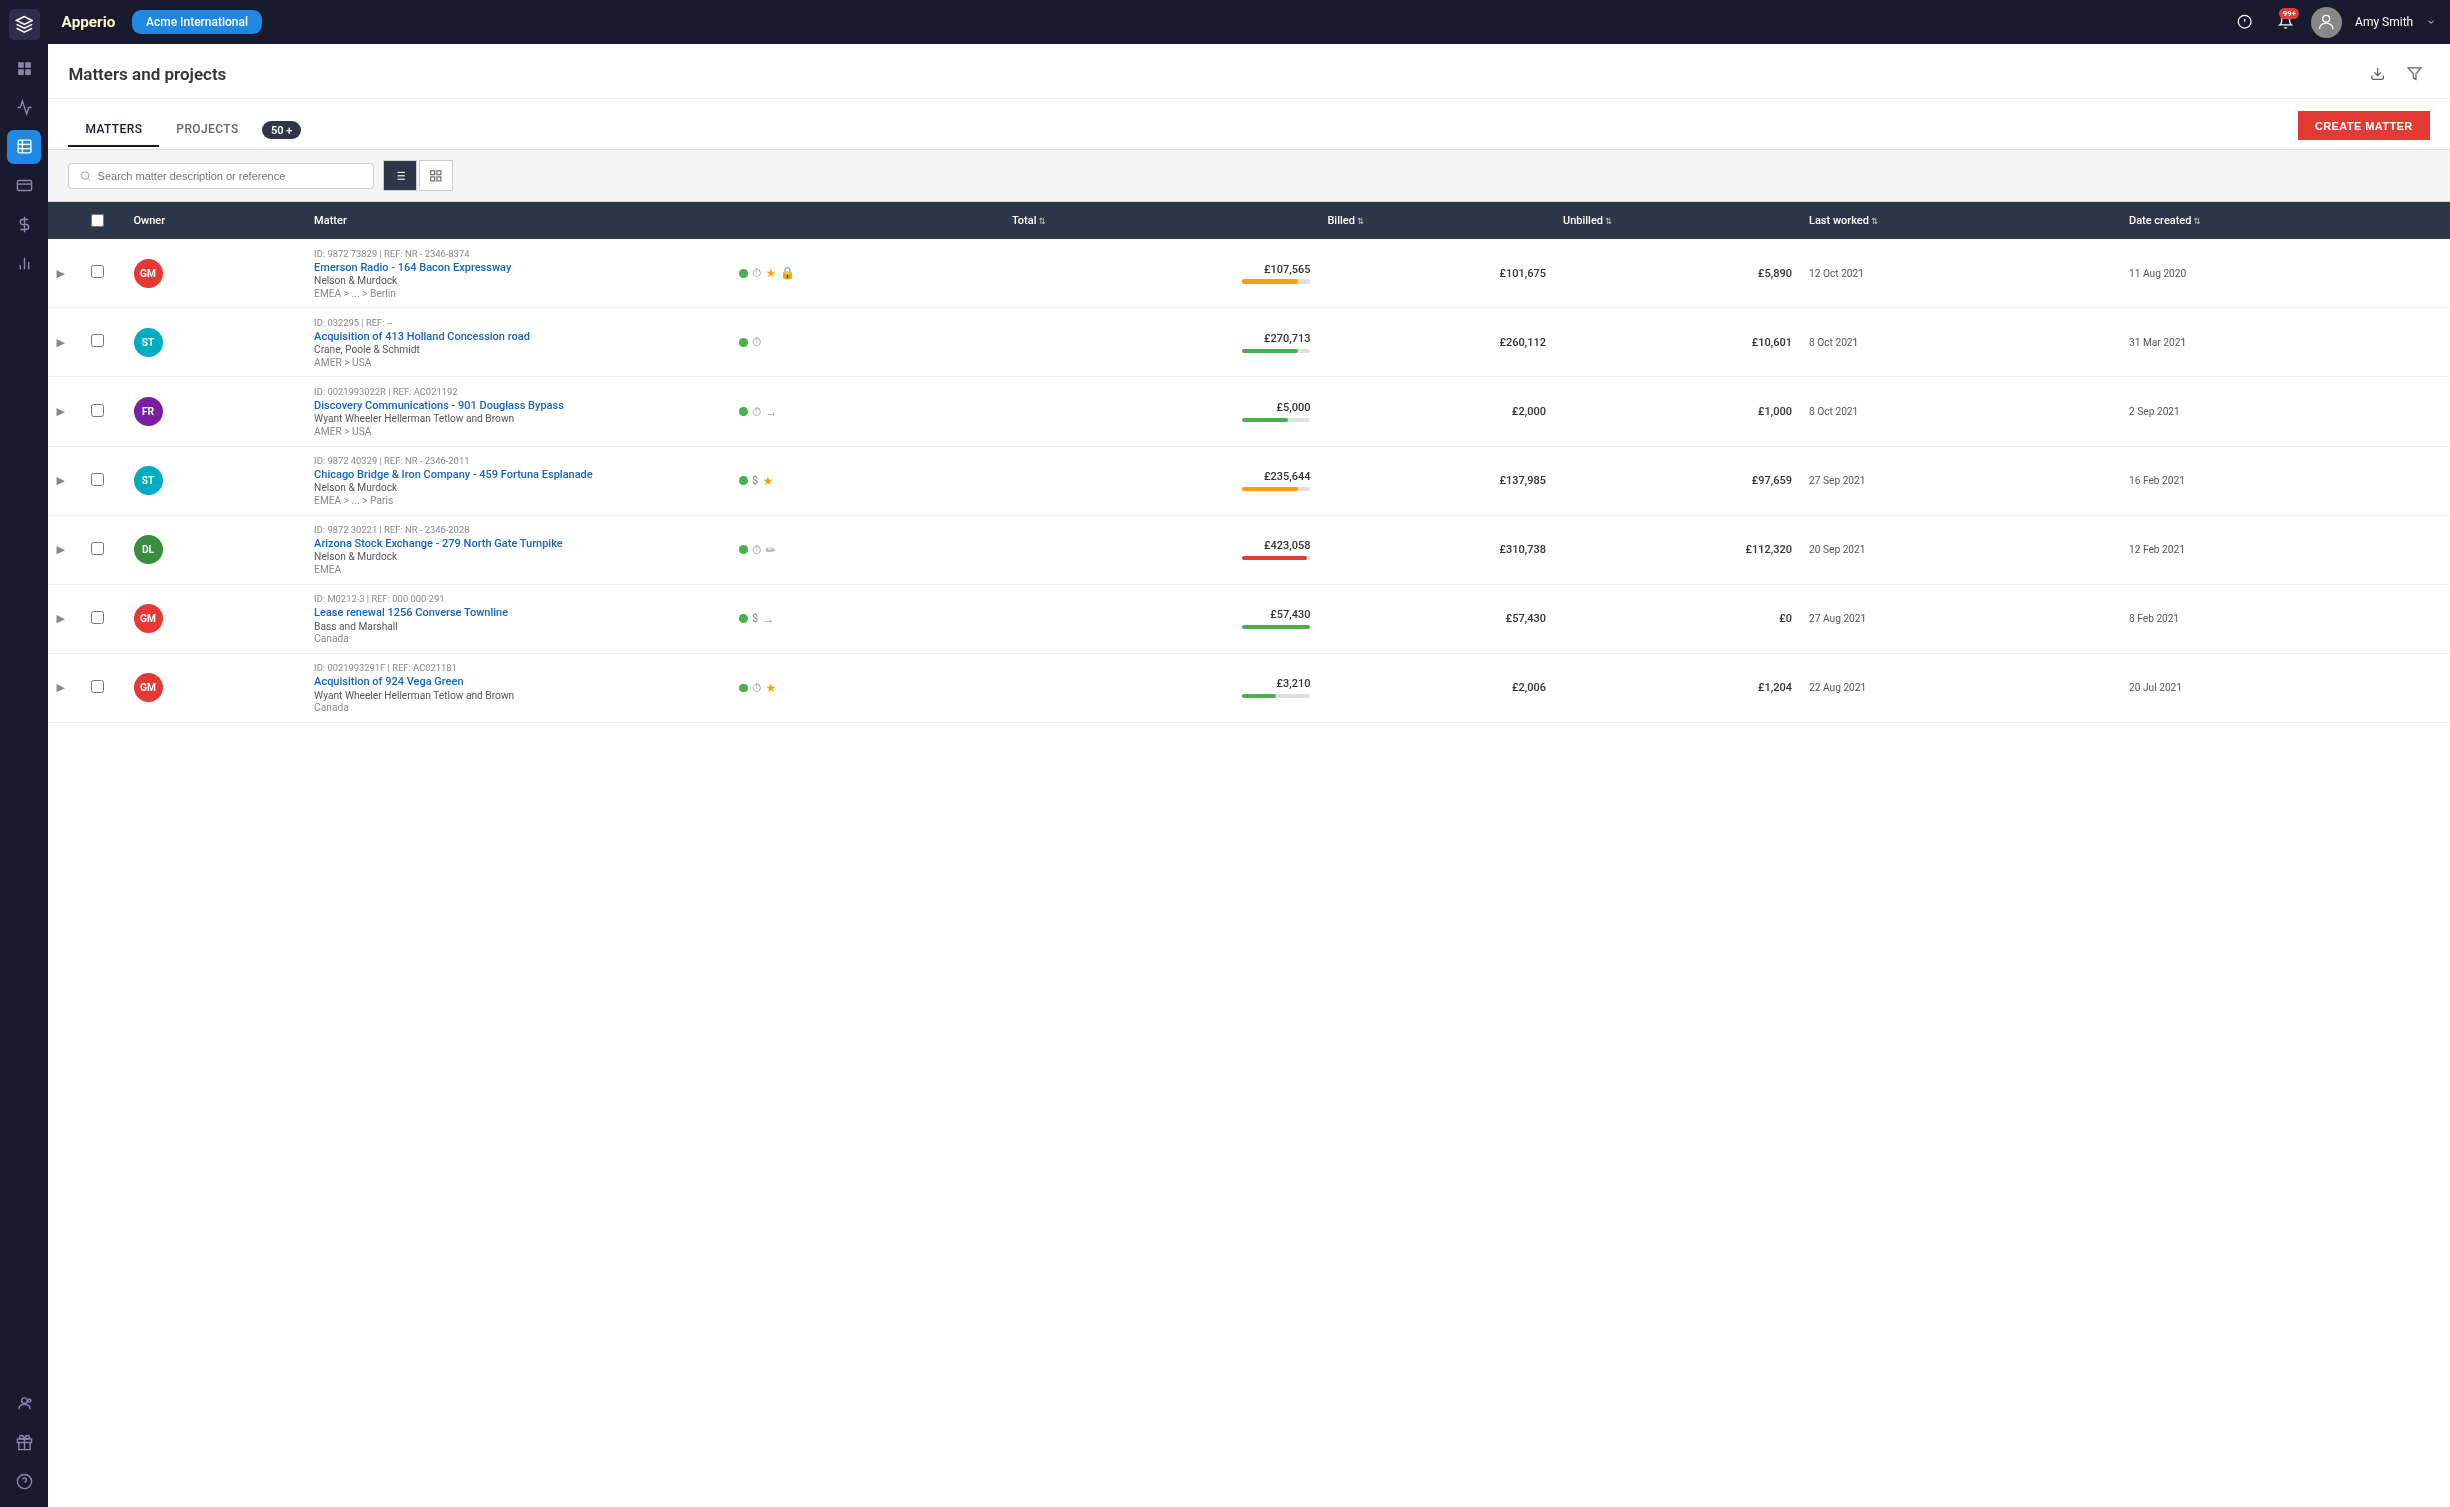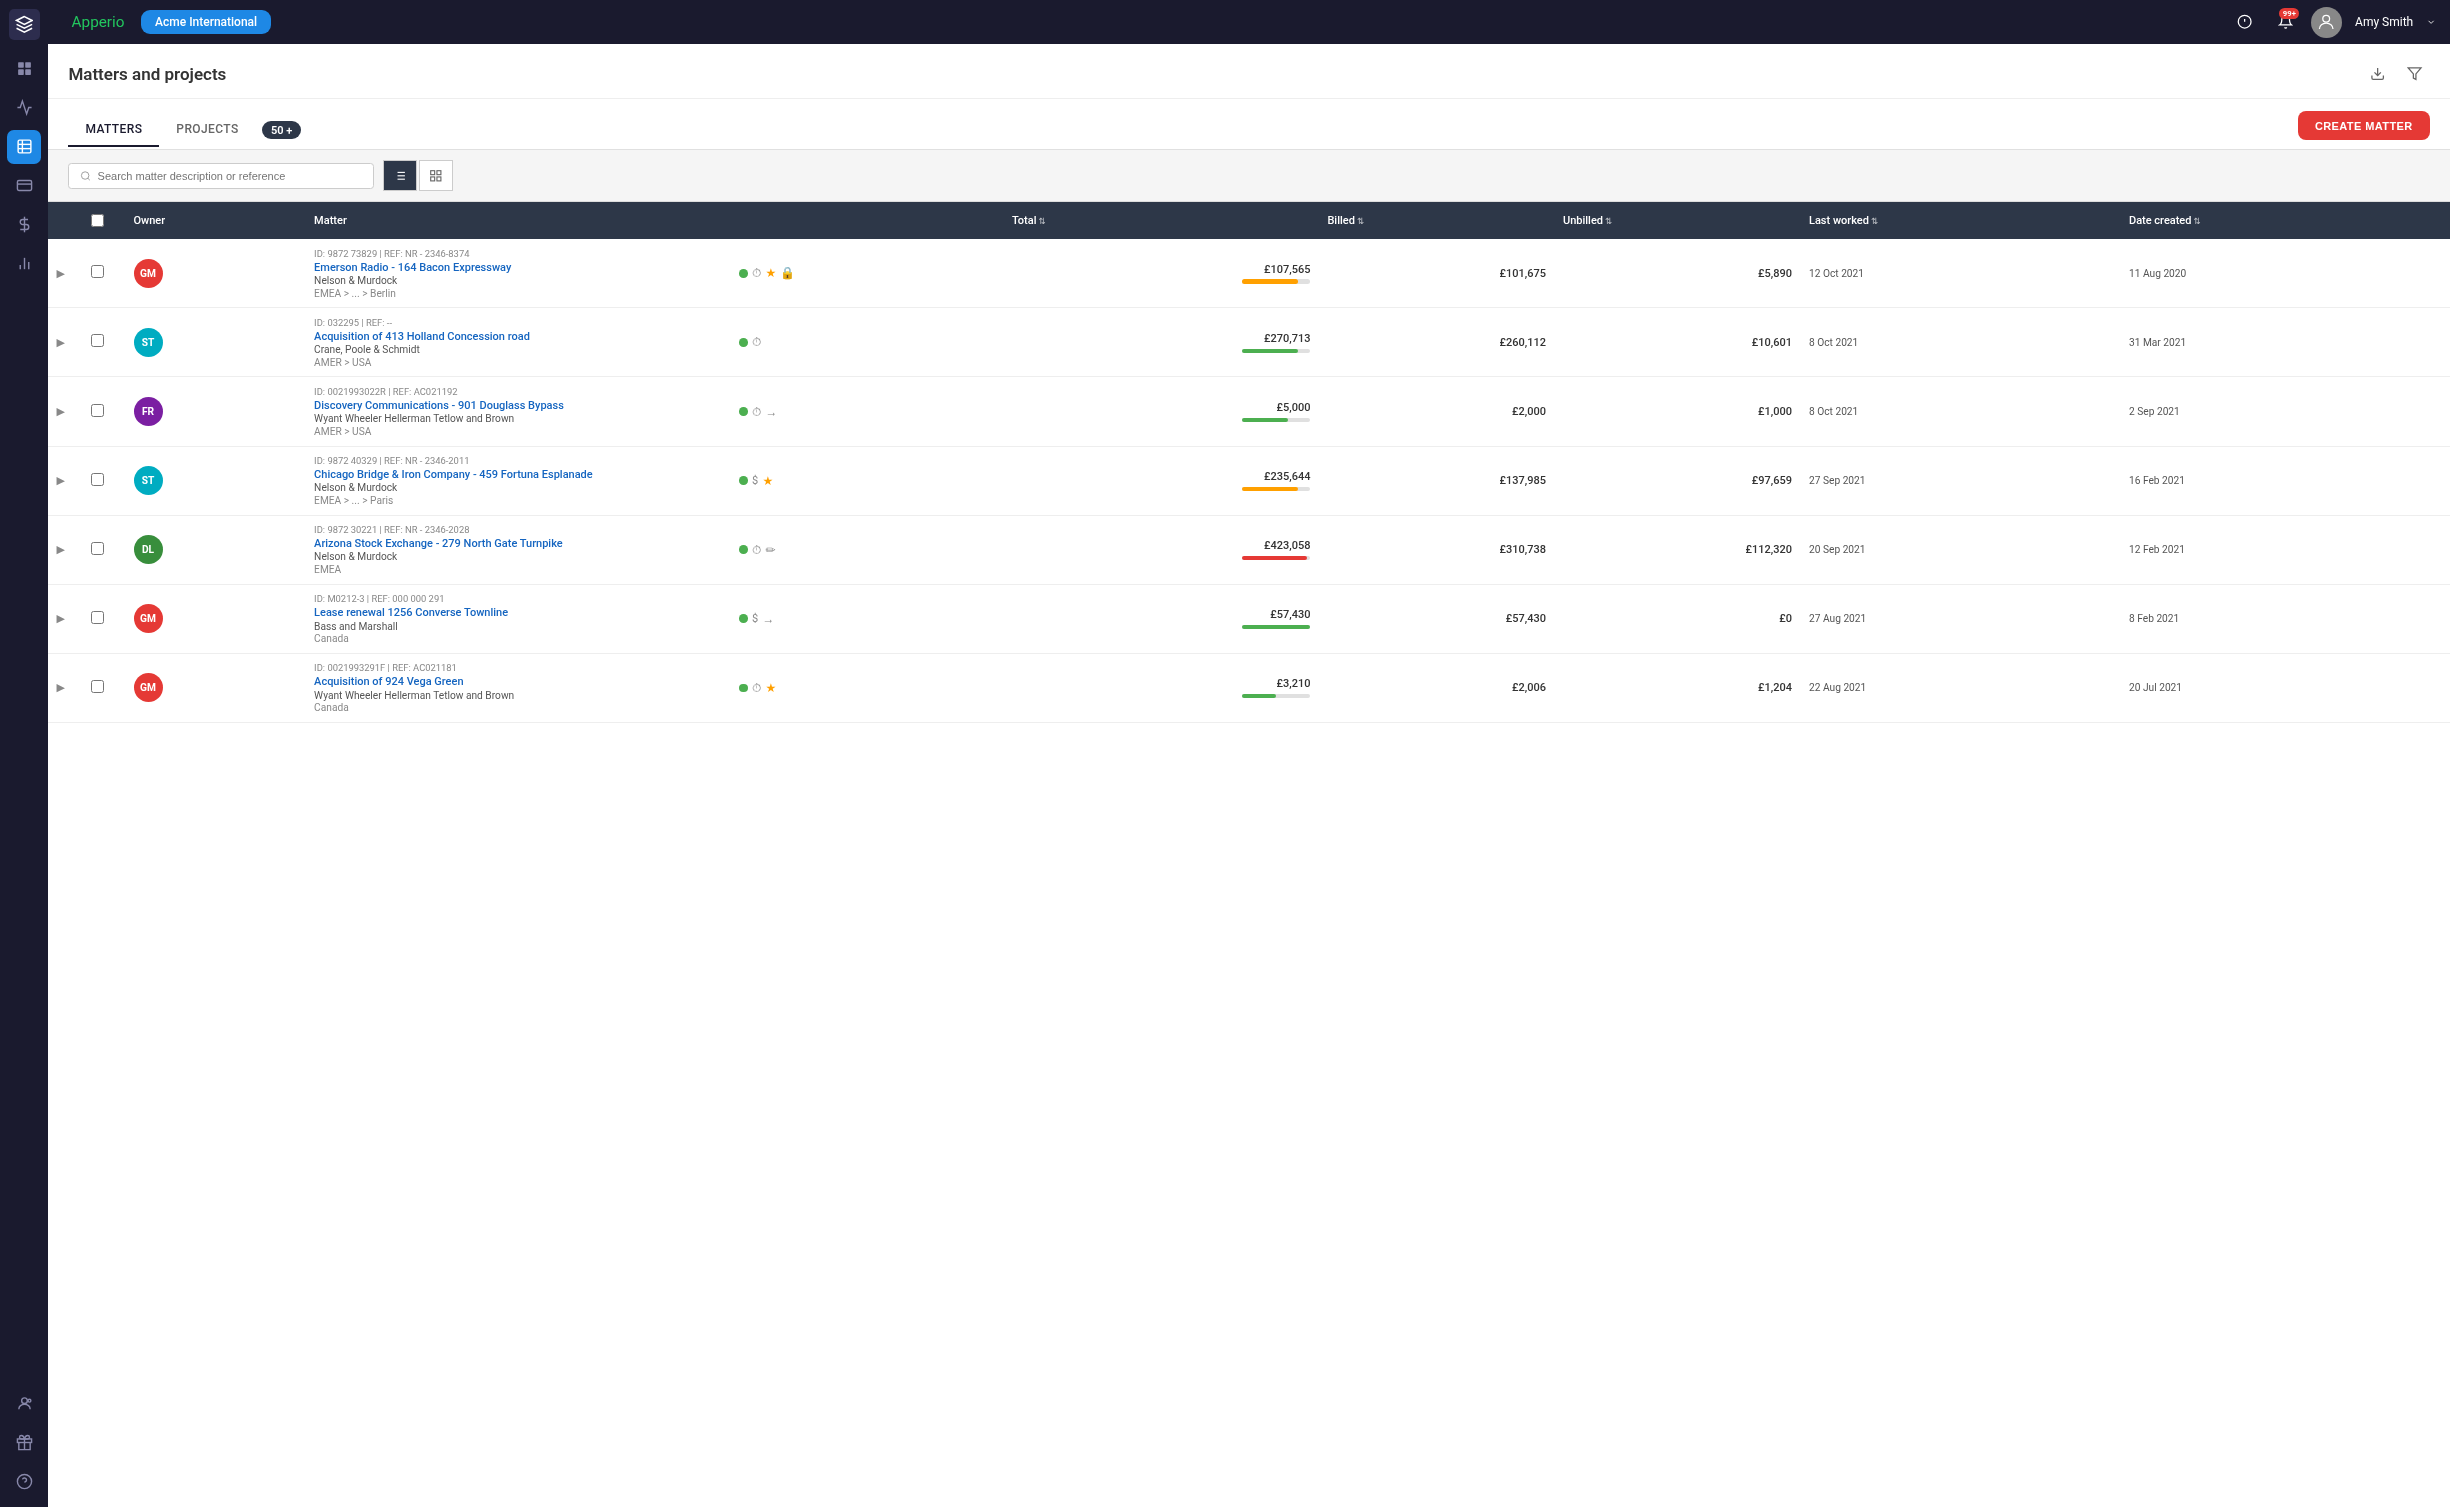--- a/index.html
+++ b/index.html
@@ -9,21 +9,21 @@
     .sidebar { width: 48px; background: #1a1a2e; display: flex; flex-direction: column; align-items: center; padding: 8.5px 0; gap: 5.1px; flex-shrink: 0; }
     .sidebar-logo { width: 31px; height: 31px; background: #2d2d4e; border-radius: 5.1px; display: flex; align-items: center; justify-content: center; margin-bottom: 6.8px; }
     .sidebar-logo svg { width: 18.7px; height: 18.7px; fill: white; }
     .sidebar-item { width: 34px; height: 34px; display: flex; align-items: center; justify-content: center; border-radius: 6.8px; cursor: pointer; color: #8888aa; font-size: 15.3px; }
     .sidebar-item.active-blue { background: #1e88e5; color: white; }
     .sidebar-bottom { margin-top: auto; display: flex; flex-direction: column; align-items: center; gap: 5.1px; }
 
     
     .main-container { flex: 1; display: flex; flex-direction: column; overflow: hidden; }
     .top-nav { height: 44px; background: #1a1a2e; display: flex; align-items: center; padding: 0 13.6px; gap: 10.2px; flex-shrink: 0; }
-    .app-name { color: #22c55e; font-size: 15.3px; font-weight: 400; margin-right: 6.8px; margin-left: 10px; }
+    .app-name { color: #fef9c3; font-size: 15.3px; font-weight: 700; margin-right: 6.8px; }
     .client-badge { background: #1e88e5; color: white; padding: 5.1px 13.6px; border-radius: 9px; font-size: 12px; font-weight: 500; }
     .nav-spacer { flex: 1; }
     .nav-icon-btn { width: 31px; height: 31px; display: flex; align-items: center; justify-content: center; color: white; cursor: pointer; font-size: 13.6px; }
     .notif-btn { position: relative; }
     .notif-badge { position: absolute; top: 1.7px; right: 1.7px; background: #e53935; color: white; border-radius: 8.5px; font-size: 7.7px; padding: 0.9px 3.4px; font-weight: bold; }
     .user-area { display: flex; align-items: center; gap: 13px; color: white; cursor: pointer; }
     .user-avatar { width: 31px; height: 31px; border-radius: 50%; background: #888; overflow: hidden; display: flex; align-items: center; justify-content: center; }
     .user-name { font-size: 12px; color: white; }
 
     
@@ -34,21 +34,21 @@
     .page-title { font-size: 17px; font-weight: 600; color: #333; }
     .header-actions { display: flex; gap: 8.5px; align-items: center; }
     .icon-btn { width: 29px; height: 29px; border: none; background: none; cursor: pointer; color: #666; font-size: 13.6px; display: flex; align-items: center; justify-content: center; }
 
     
     .tabs-area { padding: 12px 20.4px 0; background: white; border-bottom: 0.9px solid #e0e0e0; display: flex; align-items: center; gap: 0; }
     .tab { padding: 8.5px 17px; font-size: 12px; font-weight: 500; cursor: pointer; color: #666; border-bottom: 2.6px solid transparent; text-transform: uppercase; letter-spacing: 0.4px; }
     .tab.active { color: #1a1a2e; border-bottom: 2.6px solid #1a1a2e; }
     .tab-count { background: #2d3748; color: white; border-radius: 17px; padding: 2.6px 8.5px; font-size: 11px; font-weight: 600; margin-left: 6.8px; }
     .tabs-right { margin-left: auto; padding-bottom: 8.5px; }
-    .create-btn { background: #e53935; color: white; border: none; padding: 8.5px 17px; border-radius: 8px; font-size: 11px; font-weight: 700; cursor: pointer; text-transform: uppercase; letter-spacing: 0.4px; margin-left: 30px; }
+    .create-btn { background: #e53935; color: white; border: none; padding: 8.5px 17px; border-radius: 0; font-size: 11px; font-weight: 700; cursor: pointer; text-transform: uppercase; letter-spacing: 0.4px; margin-left: 30px; }
 
     
     .toolbar { padding: 10.2px 20.4px; background: #f5f5f5; display: flex; align-items: center; gap: 8.5px; border-bottom: 0.9px solid #ddd; }
     .search-box { display: flex; align-items: center; gap: 6.8px; background: white; border: 0.9px solid #ccc; border-radius: 3.4px; padding: 6px 10.2px; width: 306px; }
     .search-box input { border: none; outline: none; font-size: 11px; color: #666; background: none; width: 100%; }
     .view-toggle { display: flex; gap: 1.7px; }
     .view-btn { width: 34px; height: 31px; border: 0.9px solid #ccc; background: #2d3748; color: white; cursor: pointer; display: flex; align-items: center; justify-content: center; font-size: 13.6px; }
     .view-btn.inactive { background: white; color: #666; }
 
     

